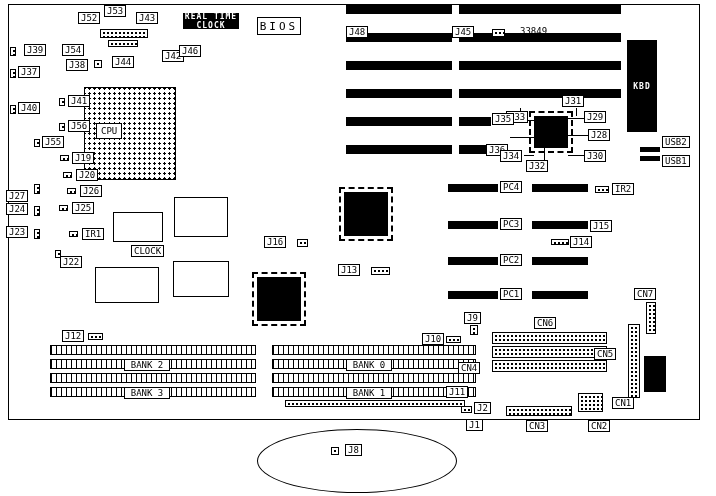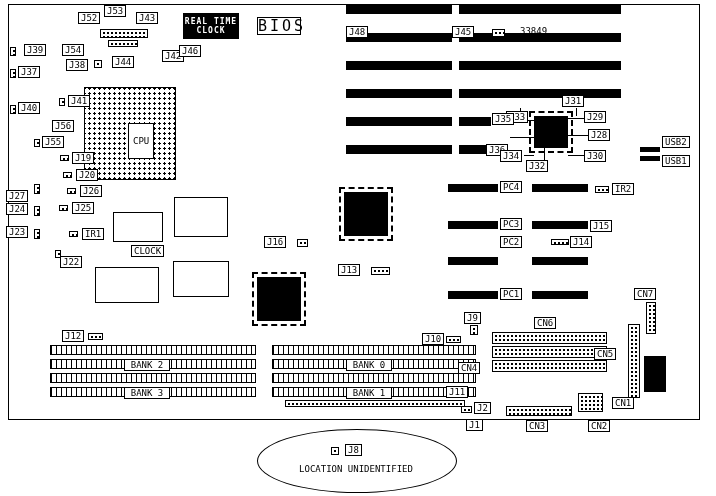--- a/index.html
+++ b/index.html
@@ -19,33 +19,32 @@
             background-image:radial-gradient(#000 1px,transparent 1.2px);
             background-size:5px 5px; background-position:2px 3px; z-index:2; }
   .lbl    { position:absolute; box-sizing:border-box; border:1px solid #000; background:#fff;
             font-size:9px; line-height:10px; padding:0 2px; white-space:nowrap; z-index:6; }
   .banklbl{ width:46px; text-align:center; }
   .txt    { position:absolute; font-size:9px; line-height:10px; white-space:nowrap; z-index:6; }
   .blackbox { position:absolute; background:#000; color:#fff; z-index:3; display:flex; flex-direction:column;
               align-items:center; justify-content:center; text-align:center; }
   .blackbox span { font-size:8px; font-weight:bold; line-height:9px; letter-spacing:1px; }
   .borderbox { position:absolute; box-sizing:border-box; border:1px solid #000; background:#fff; display:flex;
-               align-items:center; justify-content:flex-start; z-index:3; font-size:15px; letter-spacing:3px; }
+               align-items:center; justify-content:center; z-index:3; font-size:11px; letter-spacing:3px; }
   .ellipse { position:absolute; border:1px solid #000; border-radius:50%; background:#fff; z-index:1; }
   .ln { position:absolute; background:#000; z-index:3; }
   .center { text-align:center; }
 </style>
 </head>
 <body>
 
 <div class="board">
 
   <div class="outline" style="left:8px;top:4px;width:690px;height:414px"></div>
   <div class="ellipse" style="left:257px;top:429px;width:198px;height:62px"></div>
-  <div class="txt center" style="left:257px;top:464px;width:198px">LOCATION UNIDENTIFIED</div>
 
   <div class="bar" style="left:346px;top:5px;width:106px;height:9px"></div>
   <div class="bar" style="left:459px;top:5px;width:162px;height:9px"></div>
   <div class="bar" style="left:346px;top:33px;width:106px;height:9px"></div>
   <div class="bar" style="left:459px;top:33px;width:162px;height:9px"></div>
   <div class="bar" style="left:346px;top:61px;width:106px;height:9px"></div>
   <div class="bar" style="left:459px;top:61px;width:162px;height:9px"></div>
   <div class="bar" style="left:346px;top:89px;width:106px;height:9px"></div>
   <div class="bar" style="left:459px;top:89px;width:162px;height:9px"></div>
   <div class="bar" style="left:346px;top:117px;width:106px;height:9px"></div>
@@ -75,26 +74,29 @@
   <div class="chip" style="left:113px;top:212px;width:50px;height:30px"></div>
   <div class="chip" style="left:174px;top:197px;width:54px;height:40px"></div>
   <div class="chip" style="left:95px;top:267px;width:64px;height:36px"></div>
   <div class="chip" style="left:173px;top:261px;width:56px;height:36px"></div>
 
   <div class="bchip" style="left:344px;top:192px;width:44px;height:44px"></div>
   <div class="bchip" style="left:257px;top:277px;width:44px;height:44px"></div>
   <div class="bchip" style="left:534px;top:116px;width:34px;height:32px"></div>
   <div class="bar" style="left:644px;top:356px;width:22px;height:36px"></div>
 
-  <div class="blackbox" style="left:183px;top:13px;width:56px;height:26px">
+  <div class="blackbox" style="left:183px;top:13px;width:56px;height:16px">
     <span>REAL TIME</span>
     <span>CLOCK</span>
   </div>
   <div class="borderbox" style="left:257px;top:17px;width:44px;height:18px">
     <span>BIOS</span>
+  </div>
+  <div class="blackbox" style="left:627px;top:40px;width:30px;height:92px">
+    <span>KBD</span>
   </div>
   <div class="bar" style="left:640px;top:147px;width:20px;height:5px"></div>
   <div class="bar" style="left:640px;top:156px;width:20px;height:5px"></div>
 
   <div class="pins" style="left:100px;top:29px;width:48px;height:9px"></div>
   <div class="pins" style="left:108px;top:40px;width:30px;height:7px"></div>
   <div class="pins" style="left:94px;top:60px;width:8px;height:8px"></div>
   <div class="pins" style="left:492px;top:29px;width:13px;height:8px"></div>
   <div class="pins" style="left:297px;top:239px;width:11px;height:8px"></div>
   <div class="pins" style="left:371px;top:267px;width:19px;height:8px"></div>
@@ -144,21 +146,21 @@
   <div class="lbl" style="left:136px;top:12px">J43</div>
   <div class="lbl" style="left:62px;top:44px">J54</div>
   <div class="lbl" style="left:112px;top:56px">J44</div>
   <div class="lbl" style="left:162px;top:50px">J42</div>
   <div class="lbl" style="left:179px;top:45px">J46</div>
   <div class="lbl" style="left:66px;top:59px">J38</div>
   <div class="lbl" style="left:24px;top:44px">J39</div>
   <div class="lbl" style="left:18px;top:66px">J37</div>
   <div class="lbl" style="left:68px;top:95px">J41</div>
   <div class="lbl" style="left:18px;top:102px">J40</div>
-  <div class="lbl" style="left:52px;top:120px">J56</div>
+  <div class="lbl" style="left:68px;top:120px">J56</div>
   <div class="lbl" style="left:42px;top:136px">J55</div>
   <div class="lbl" style="left:72px;top:152px">J19</div>
   <div class="lbl" style="left:76px;top:169px">J20</div>
   <div class="lbl" style="left:80px;top:185px">J26</div>
   <div class="lbl" style="left:6px;top:190px">J27</div>
   <div class="lbl" style="left:6px;top:203px">J24</div>
   <div class="lbl" style="left:72px;top:202px">J25</div>
   <div class="lbl" style="left:6px;top:226px">J23</div>
   <div class="lbl" style="left:82px;top:228px">IR1</div>
   <div class="lbl" style="left:60px;top:256px">J22</div>
@@ -173,40 +175,40 @@
   <div class="lbl" style="left:500px;top:150px">J34</div>
   <div class="lbl" style="left:584px;top:150px">J30</div>
   <div class="lbl" style="left:526px;top:160px">J32</div>
   <div class="lbl" style="left:662px;top:136px">USB2</div>
   <div class="lbl" style="left:662px;top:155px">USB1</div>
   <div class="lbl" style="left:612px;top:183px">IR2</div>
   <div class="lbl" style="left:590px;top:220px">J15</div>
   <div class="lbl" style="left:570px;top:236px">J14</div>
   <div class="lbl" style="left:500px;top:181px">PC4</div>
   <div class="lbl" style="left:500px;top:218px">PC3</div>
-  <div class="lbl" style="left:500px;top:236px">PC2</div>
+  <div class="lbl" style="left:500px;top:254px">PC2</div>
   <div class="lbl" style="left:500px;top:288px">PC1</div>
   <div class="lbl" style="left:634px;top:288px">CN7</div>
   <div class="lbl" style="left:264px;top:236px">J16</div>
   <div class="lbl" style="left:338px;top:264px">J13</div>
   <div class="lbl" style="left:62px;top:330px">J12</div>
   <div class="lbl" style="left:464px;top:312px">J9</div>
   <div class="lbl" style="left:422px;top:333px">J10</div>
   <div class="lbl" style="left:534px;top:317px">CN6</div>
   <div class="lbl" style="left:458px;top:362px">CN4</div>
   <div class="lbl" style="left:594px;top:348px">CN5</div>
   <div class="lbl" style="left:446px;top:386px">J11</div>
   <div class="lbl" style="left:474px;top:402px">J2</div>
   <div class="lbl" style="left:466px;top:419px">J1</div>
   <div class="lbl" style="left:526px;top:420px">CN3</div>
   <div class="lbl" style="left:588px;top:420px">CN2</div>
   <div class="lbl" style="left:612px;top:397px">CN1</div>
   <div class="lbl" style="left:345px;top:444px">J8</div>
 
-  <div class="lbl" style="left:128px;top:123px;padding:12px 4px">CPU</div>
+  <div class="lbl" style="left:96px;top:123px;padding:2px 4px">CPU</div>
   <div class="lbl" style="left:131px;top:245px">CLOCK</div>
   <div class="lbl banklbl" style="left:124px;top:359px">BANK 2</div>
   <div class="lbl banklbl" style="left:124px;top:387px">BANK 3</div>
   <div class="lbl banklbl" style="left:346px;top:359px">BANK 0</div>
   <div class="lbl banklbl" style="left:346px;top:387px">BANK 1</div>
   <div class="txt" style="left:520px;top:26px">33849</div>
 
 </div>
 
 </body></html>

